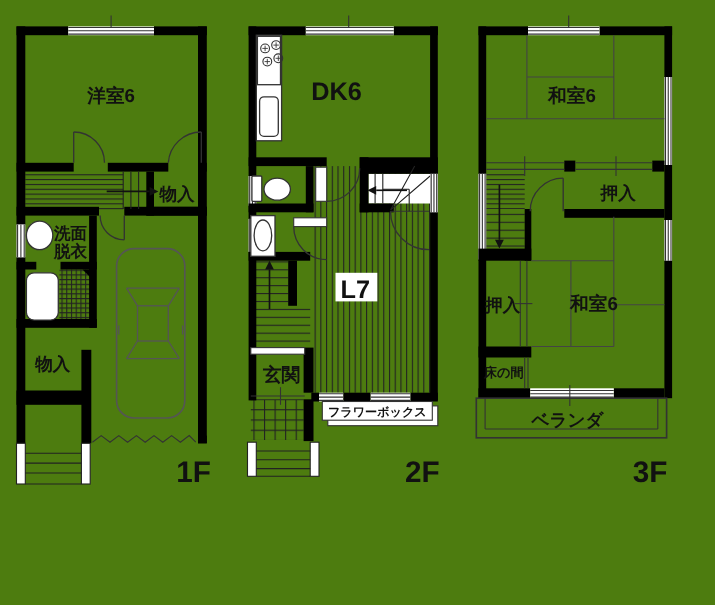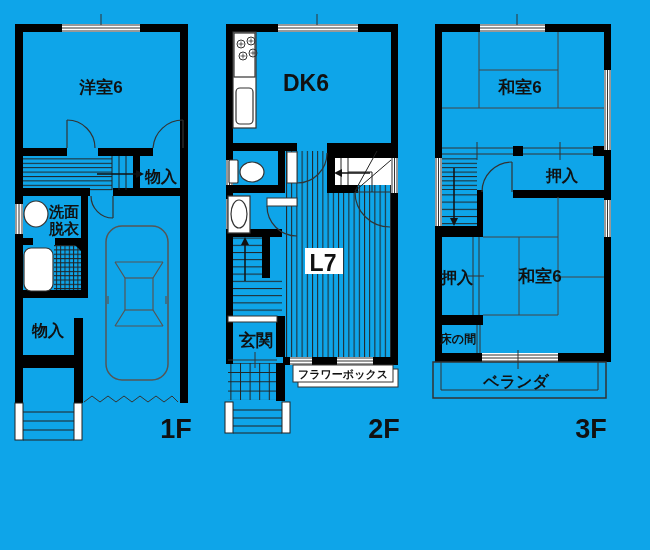--- a/index.html
+++ b/index.html
@@ -1,16 +1,16 @@
 <!DOCTYPE html>
 <html><head>
 <meta charset="utf-8">
 <style>
   html,body{margin:0;padding:0;background:#ffffff;}
-  .page{width:650px;height:550px;background:#0ea5e9;position:relative;overflow:hidden;}
+  .page{width:650px;height:550px;background:#4d7c0f;position:relative;overflow:hidden;}
   svg{display:block;}
   text{font-family:"Liberation Sans","DejaVu Sans",sans-serif;font-weight:bold;fill:#111;}
   .lbl-room{font-size:17px;}
   .lbl-small{font-size:16px;}
   .lbl-tiny{font-size:15px;}
   .lbl-mini{font-size:12px;}
   .lbl-flower{font-size:11px;}
   .lbl-big{font-size:23px;}
   .lbl-floor{font-size:27px;}
 </style>

